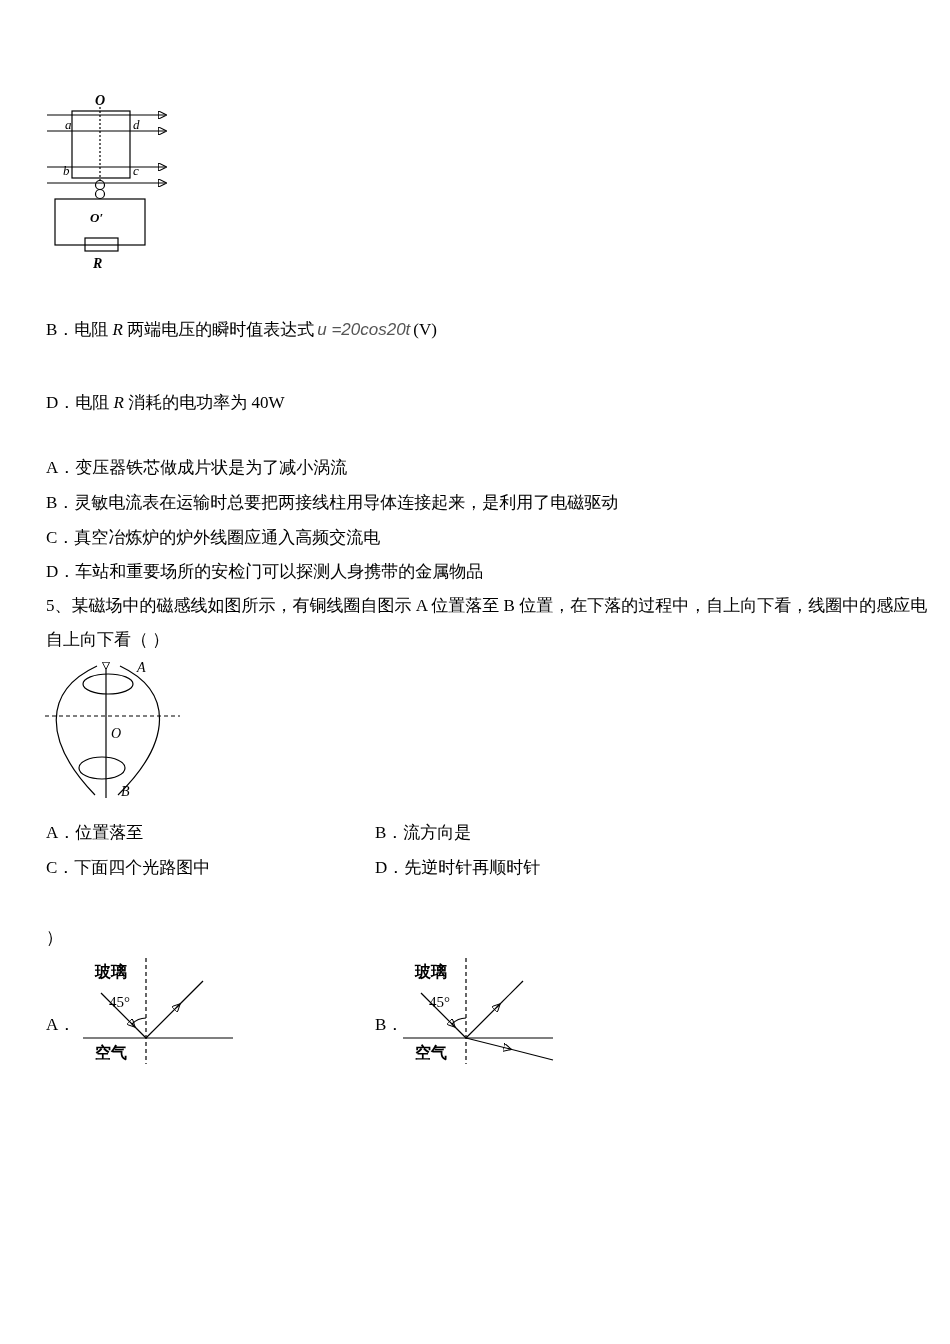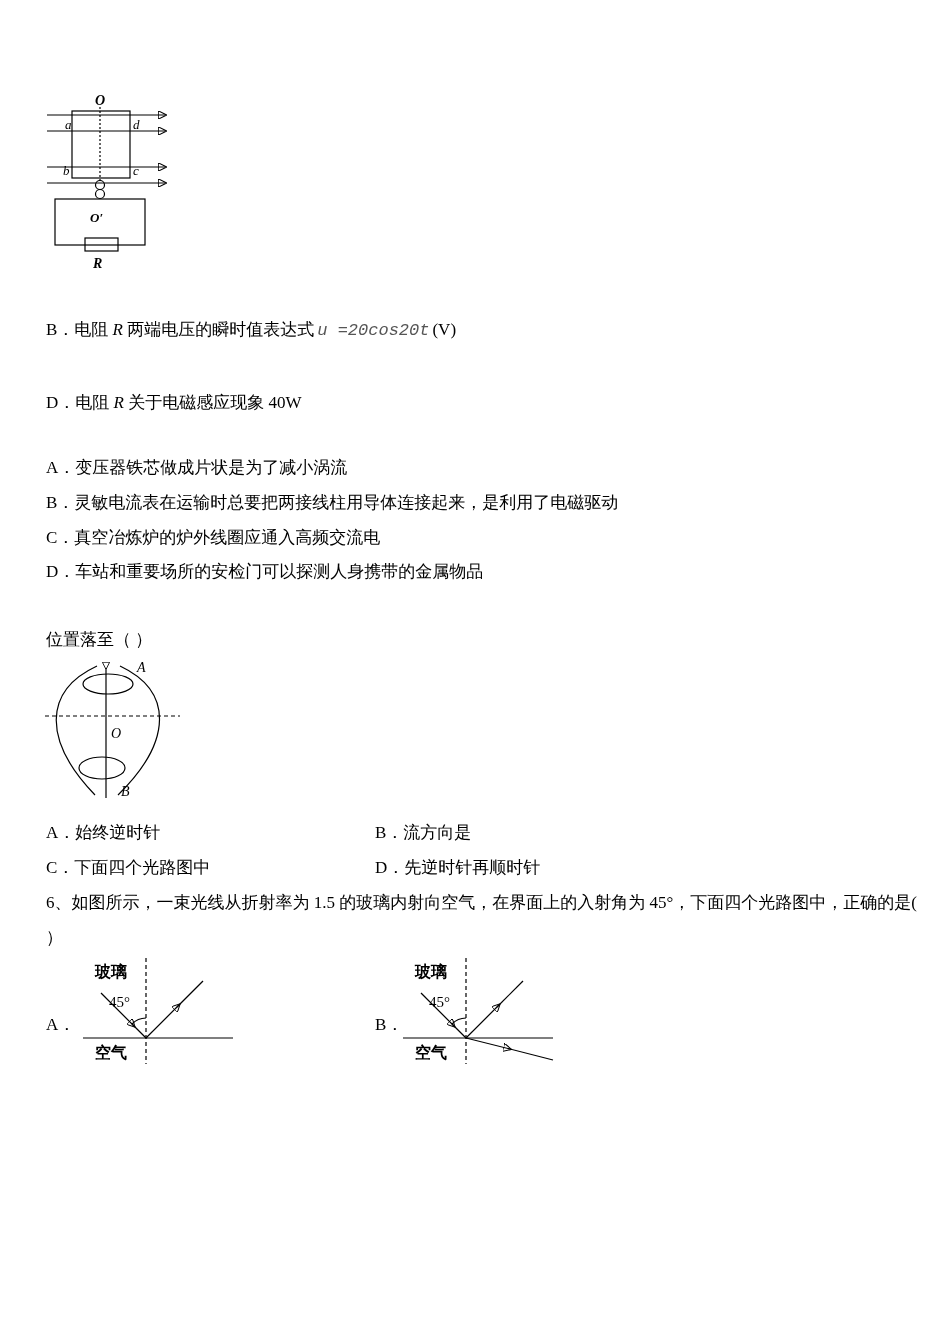--- a/index.html
+++ b/index.html
@@ -6,21 +6,21 @@
   .page{
     position:relative;
     width:950px;height:1344px;
     background:#ffffff;
     font-family:"Liberation Serif","DejaVu Serif",serif;
     font-size:17px;color:#000;
     overflow:hidden;
   }
   .line{position:absolute;left:46px;line-height:1.25;white-space:pre;}
   .var{font-style:italic;}
-  .math{font-style:italic;color:#555;font-family:Liberation Mono, monospace;padding:0 3px;}
+  .math{font-style:italic;color:#555;font-family:Liberation Sans, sans-serif;padding:0 3px;}
   .fig{position:absolute;}
   svg text{font-family:"Liberation Serif","DejaVu Serif",serif;}
   svg .it{font-style:italic;}
   svg .b{font-weight:bold;}
   svg .heiti{font-family:"Liberation Sans","DejaVu Sans",sans-serif;font-weight:bold;}
   svg line,svg rect,svg path,svg ellipse,svg circle{stroke:#000;fill:none;stroke-width:1.2;}
 </style>
 </head>
 <body>
 
@@ -49,52 +49,52 @@
     <circle cx="55" cy="92" r="4.5" stroke-width="1"></circle>
     <circle cx="55" cy="101" r="4.5" stroke-width="1"></circle>
     <text x="45" y="129" class="it b" font-size="13" fill="#000" stroke="none">O′</text>
 
     <rect x="10" y="106" width="90" height="46" stroke-width="1.1"></rect>
     <rect x="40" y="145" width="33" height="13" fill="#fff" stroke-width="1.1"></rect>
     <text x="48" y="175" class="it b" font-size="14" fill="#000" stroke="none">R</text>
   </svg>
 
   <div class="line" style="top:319px"><span>B．电阻 </span><span class="var">R</span><span> 两端电压的瞬时值表达式</span><span class="math">u =20cos20t</span><span>(V)</span></div>
-  <div class="line" style="top:392px"><span>D．电阻 </span><span class="var">R</span><span> 关于电磁感应现象 40W</span></div>
+  <div class="line" style="top:392px"><span>D．电阻 </span><span class="var">R</span><span> 消耗的电功率为 40W</span></div>
 
   <div class="line" style="top:492px">B．灵敏电流表在运输时总要把两接线柱用导体连接起来，是利用了电磁驱动</div>
   <div class="line" style="top:457px">A．变压器铁芯做成片状是为了减小涡流</div>
   <div class="line" style="top:527px">C．真空冶炼炉的炉外线圈应通入高频交流电</div>
   <div class="line" style="top:561px">D．车站和重要场所的安检门可以探测人身携带的金属物品</div>
 
-  <div class="line" style="top:629px">位置落至（ ）</div>
+  <div class="line" style="top:595px">5、某磁场中的磁感线如图所示，有铜线圈自图示 A 位置落至 B 位置，在下落的过程中，自上向下看，线圈中的感应电</div>
+  <div class="line" style="top:629px">自上向下看（ ）</div>
 
   <svg class="fig" style="left:45px;top:658px;" width="140" height="145" viewBox="0 0 140 145">
     <defs>
       <marker id="arr2" viewBox="0 0 10 10" refX="8" refY="5" markerWidth="6" markerHeight="6" orient="auto">
         <path d="M0,0 L10,5 L0,10 z" fill="#000" stroke="none"></path>
       </marker>
     </defs>
     <line x1="0" y1="58" x2="135" y2="58" stroke-dasharray="4,3" stroke-width="1"></line>
     <line x1="61" y1="10" x2="61" y2="140" stroke-width="1.1" marker-start="url(#arr2)" transform=""></line>
     <path d="M52,8 C-2,33 -2,83 50,137" stroke-width="1.1"></path>
     <path d="M75,8 C128,33 128,83 73,137" stroke-width="1.1"></path>
     <ellipse cx="63" cy="26" rx="25" ry="10" stroke-width="1.1"></ellipse>
     <ellipse cx="57" cy="110" rx="23" ry="11" stroke-width="1.1"></ellipse>
     <text x="92" y="14" class="it" font-size="14" fill="#000" stroke="none">A</text>
     <text x="66" y="80" class="it" font-size="14" fill="#000" stroke="none">O</text>
     <text x="76" y="138" class="it" font-size="14" fill="#000" stroke="none">B</text>
   </svg>
 
-  <div class="line" style="top:822px;left:46px">A．始终逆时针</div>
+  <div class="line" style="top:822px;left:46px">A．位置落至</div>
   <div class="line" style="top:822px;left:375px">B．流方向是</div>
   <div class="line" style="top:857px;left:46px">C．下面四个光路图中</div>
   <div class="line" style="top:857px;left:375px">D．先逆时针再顺时针</div>
 
-  <div class="line" style="top:892px">6、如图所示，一束光线从折射率为 1.5 的玻璃内射向空气，在界面上的入射角为 45°，下面四个光路图中，正确的是(</div>
   <div class="line" style="top:927px">）</div>
 
   <svg class="fig" style="left:78px;top:953px;" width="165" height="115" viewBox="0 0 165 115">
     <defs>
       <marker id="arr3" viewBox="0 0 10 10" refX="8" refY="5" markerWidth="7" markerHeight="7" orient="auto">
         <path d="M0,0 L10,5 L0,10 z" fill="#000" stroke="none"></path>
       </marker>
     </defs>
     <text x="17" y="24" class="heiti" font-size="16" fill="#000" stroke="none">玻璃</text>
     <text x="17" y="105" class="heiti" font-size="16" fill="#000" stroke="none">空气</text>

